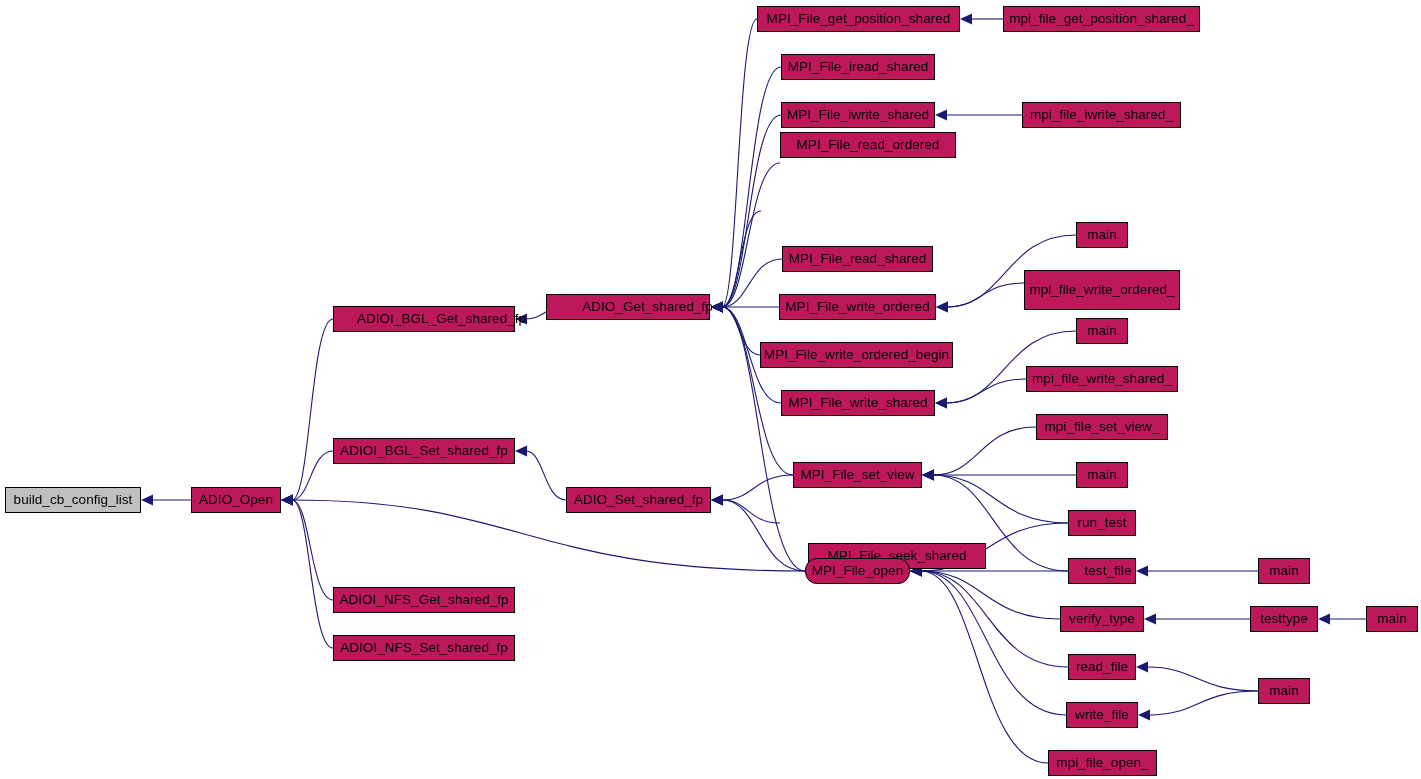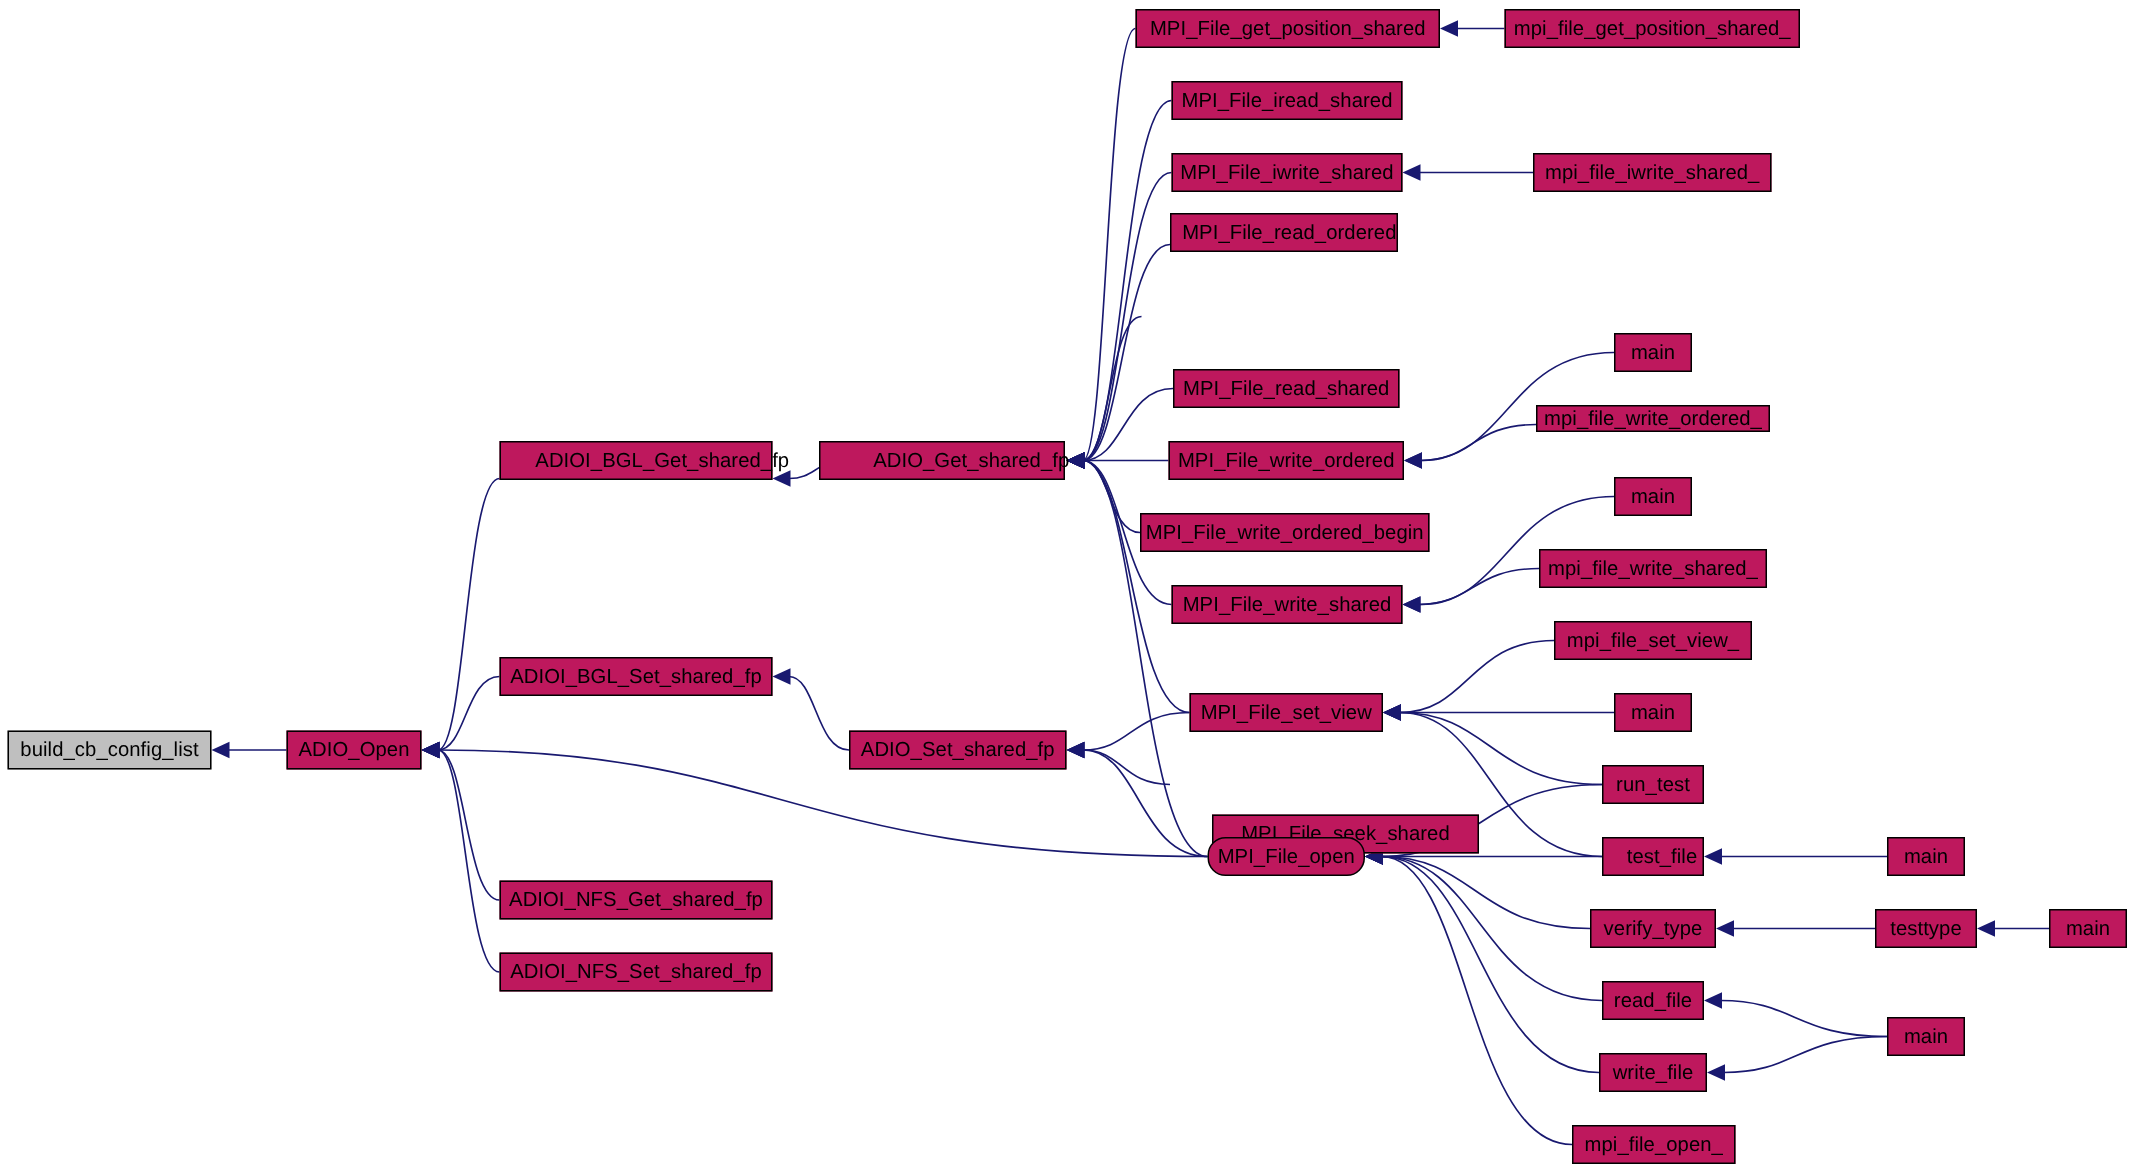--- a/index.html
+++ b/index.html
@@ -145,21 +145,21 @@
       <polygon points="1136,667 1148,661.5 1148,672.5" class="edge-head"></polygon>
       <path d="M 1258 691 C 1198.05 691, 1198.05 715, 1149 715" class="edge-line"></path>
       <polygon points="1138,715 1150,709.5 1150,720.5" class="edge-head"></polygon>
     </svg>
 <div class="gnode highlight" style="left: 5px; top: 487px; width: 136px; height: 26px;">
       <span>build_cb_config_list</span>
     </div>
     <div class="gnode" style="left: 191px; top: 487px; width: 90px; height: 26px;">
       <span>ADIO_Open</span>
     </div>
-    <div class="gnode" style="left: 333px; top: 294px; width: 182px; height: 26px; padding-left: 35px;">
+    <div class="gnode" style="left: 333px; top: 306px; width: 182px; height: 26px; padding-left: 35px;">
       <span>ADIOI_BGL_Get_shared_fp</span>
     </div>
     <div class="gnode" style="left: 333px; top: 438px; width: 182px; height: 26px;">
       <span>ADIOI_BGL_Set_shared_fp</span>
     </div>
     <div class="gnode" style="left: 333px; top: 587px; width: 182px; height: 26px;">
       <span>ADIOI_NFS_Get_shared_fp</span>
     </div>
     <div class="gnode" style="left: 333px; top: 635px; width: 182px; height: 26px;">
       <span>ADIOI_NFS_Set_shared_fp</span>
@@ -172,21 +172,21 @@
     </div>
     <div class="gnode" style="left: 757px; top: 6px; width: 203px; height: 26px;">
       <span>MPI_File_get_position_shared</span>
     </div>
     <div class="gnode" style="left: 781px; top: 54px; width: 154px; height: 26px;">
       <span>MPI_File_iread_shared</span>
     </div>
     <div class="gnode" style="left: 781px; top: 102px; width: 154px; height: 26px;">
       <span>MPI_File_iwrite_shared</span>
     </div>
-    <div class="gnode" style="left: 780px; top: 142px; width: 152px; height: 26px; justify-content: flex-end;">
+    <div class="gnode" style="left: 780px; top: 132px; width: 176px; height: 26px;">
       <span>MPI_File_read_ordered</span>
     </div>
     <div class="gnode" style="left: 782px; top: 246px; width: 151px; height: 26px;">
       <span>MPI_File_read_shared</span>
     </div>
     <div class="gnode" style="left: 779px; top: 294px; width: 157px; height: 26px;">
       <span>MPI_File_write_ordered</span>
     </div>
     <div class="gnode" style="left: 760px; top: 342px; width: 193px; height: 26px;">
       <span>MPI_File_write_ordered_begin</span>
@@ -205,21 +205,21 @@
     </div>
     <div class="gnode" style="left: 1003px; top: 6px; width: 197px; height: 26px;">
       <span>mpi_file_get_position_shared_</span>
     </div>
     <div class="gnode" style="left: 1022px; top: 102px; width: 159px; height: 26px;">
       <span>mpi_file_iwrite_shared_</span>
     </div>
     <div class="gnode" style="left: 1076px; top: 222px; width: 52px; height: 26px;">
       <span>main</span>
     </div>
-    <div class="gnode" style="left: 1024px; top: 270px; width: 156px; height: 18px;">
+    <div class="gnode" style="left: 1024px; top: 270px; width: 156px; height: 40px;">
       <span>mpi_file_write_ordered_</span>
     </div>
     <div class="gnode" style="left: 1076px; top: 318px; width: 52px; height: 26px;">
       <span>main</span>
     </div>
     <div class="gnode" style="left: 1026px; top: 366px; width: 152px; height: 26px;">
       <span>mpi_file_write_shared_</span>
     </div>
     <div class="gnode" style="left: 1036px; top: 414px; width: 132px; height: 26px;">
       <span>mpi_file_set_view_</span>

